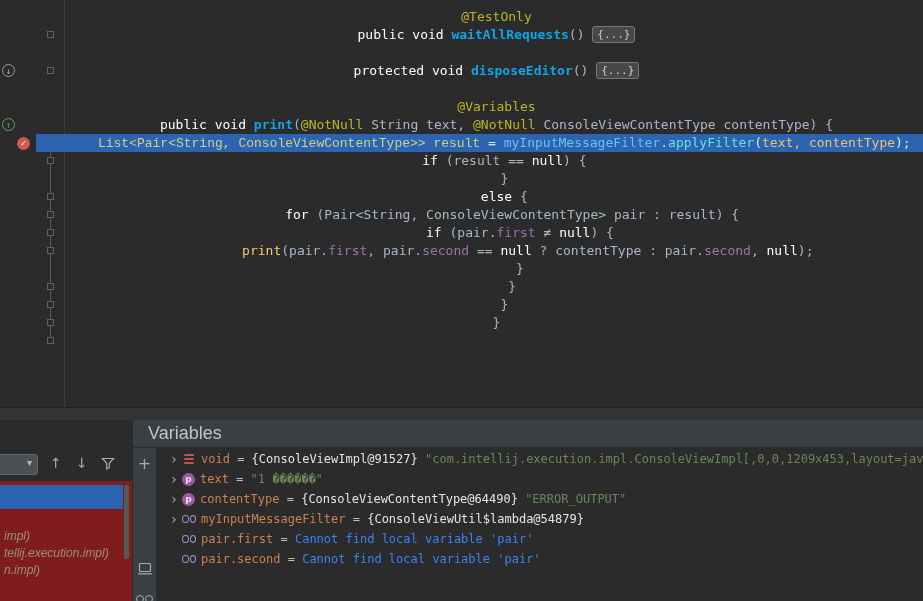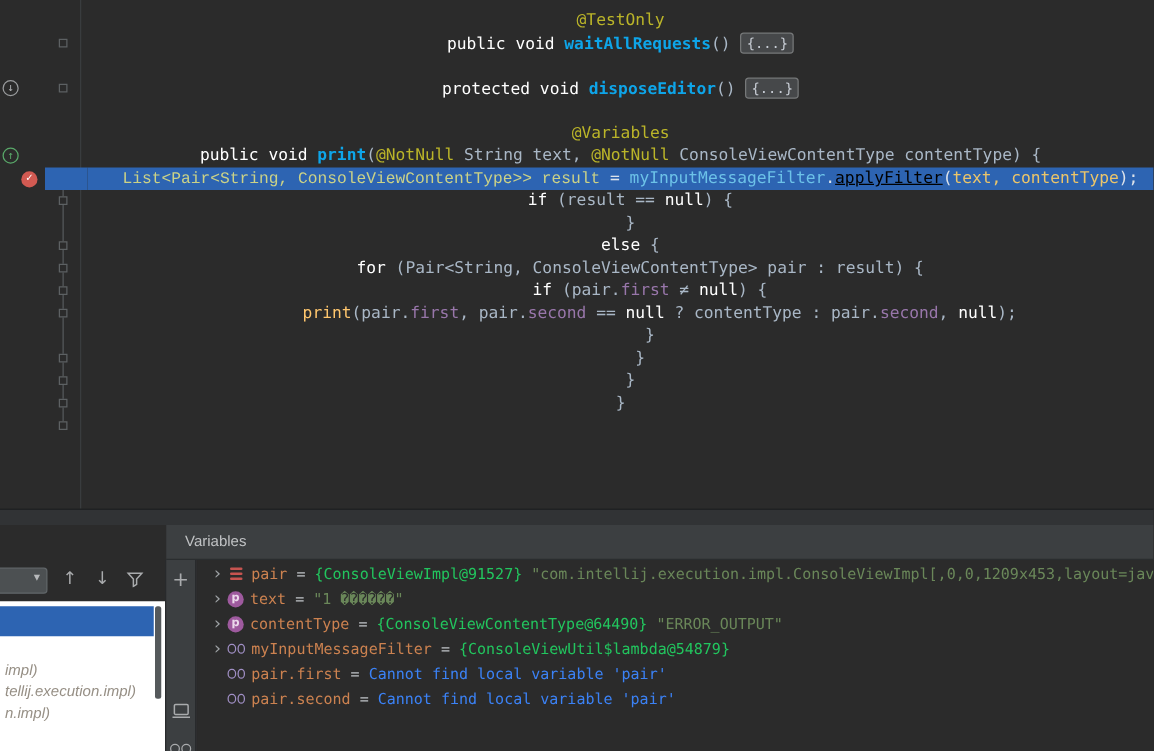--- a/index.html
+++ b/index.html
@@ -22,39 +22,39 @@
   .tk-kw{color:#ffffff;}
   .tk-ann{color:#bbb529;}
   .tk-decl{color:#0ea5e9;font-weight:bold;}
   .tk-call{color:#ffc66d;}
   .tk-field{color:#9876aa;}
   .tk-pl{color:#a9b7c6;}
   .tk-fold{display:inline-block;height:15px;line-height:15px;padding:0 4px;background:#46484a;border:1px solid #767879;border-radius:3px;color:#c9ced6;font-size:11px;vertical-align:1px;}
   .tk-hlt{color:#cbd287;font-family:Liberation Mono, monospace;}
   .tk-hlp{color:#dde3ea;}
   .tk-hlf{color:#6cc2e8;}
-  .tk-hlm{color:#000000;text-decoration:underline;}
+  .tk-hlm{color:#5eead4;}
   .tk-hla{color:#ebc56a;}
 
   
   .debug{position:absolute;left:0;top:407px;right:0;bottom:0;background:#2b2b2b;border-top:1px solid #1f2123;box-sizing:border-box;}
   .splitter{position:absolute;left:0;top:0;right:0;height:12px;background:#313335;}
   .vars-header{position:absolute;left:133px;right:0;top:12px;height:28px;background:#3c3f41;border-bottom:1px solid #2a2d2f;box-sizing:border-box;
                font-family:"Liberation Sans","DejaVu Sans",sans-serif;}
-  .vh-label{display:inline-block;margin-left:15px;line-height:27px;font-size:12px;color:#c0c2c4;}
+  .vh-label{display:inline-block;margin-left:15px;line-height:27px;font-size:18px;color:#c0c2c4;}
 
   .frames-pane{position:absolute;left:0;top:40px;width:132px;bottom:0;}
   .frames-toolbar{position:absolute;left:0;top:0;width:132px;height:33px;}
   .combo{position:absolute;left:-8px;top:6px;width:46px;height:21px;background:#4c5052;border:1px solid #616669;border-radius:3px;box-sizing:border-box;}
   .combo-arrow{position:absolute;right:5px;top:2px;font-size:10px;color:#b7b9bb;font-family:"DejaVu Sans",sans-serif;}
   .tb-btn{position:absolute;top:7px;font-size:14px;color:#a9abad;font-family:"DejaVu Sans",sans-serif;}
   .tb-up{left:50px;}
   .tb-down{left:76px;}
   .tb-filter{left:101px;top:9px;}
-  .frames-list{position:absolute;left:0;top:33px;right:0;bottom:0;background:#ffffff;overflow:hidden;padding-left:34px;}
+  .frames-list{position:absolute;left:0;top:33px;right:0;bottom:0;background:#7f1d1d;overflow:hidden;padding-left:34px;}
   .frame-selected{position:absolute;left:0;top:4px;width:123px;height:24px;background:#2d64b2;}
   .frames-rows{position:absolute;left:4px;top:47px;right:6px;}
   .frame-row{height:17px;line-height:17px;font-style:italic;font-size:12px;font-family:"Liberation Sans","DejaVu Sans",sans-serif;color:#968f85;white-space:pre;overflow:hidden;}
   .fscroll{position:absolute;right:3px;top:4px;width:5px;height:74px;background:#55595b;border-radius:2px;}
 
   .strip{position:absolute;left:132px;top:40px;width:25px;bottom:0;background:#3c3f41;border-left:1px solid #282a2c;border-right:1px solid #282a2c;box-sizing:border-box;}
   .strip-btn{position:absolute;left:0;width:23px;text-align:center;color:#a9abad;font-family:"DejaVu Sans",sans-serif;}
   .strip-plus{top:6px;font-size:16px;}
   .strip-laptop{top:112px;}
   .strip-glasses{top:140px;}
@@ -66,21 +66,21 @@
   .var-row{display:flex;align-items:center;height:20px;font-size:12px;white-space:pre;padding-left:8px;overflow:hidden;}
   .chev{width:16px;flex:none;text-align:center;color:#9fa3a6;font-size:14px;font-family:"DejaVu Sans",sans-serif;}
   .vicon{flex:none;width:14px;height:14px;margin-right:5px;display:flex;align-items:center;justify-content:center;}
   .vicon-this{flex-direction:column;}
   .vicon-this i{display:block;width:10px;height:2px;background:#c75450;margin:1px 0;border-radius:1px;}
   .vicon-param{display:block;width:13px;height:13px;border-radius:50%;background:#9e5a9e;color:#ecd9ec;font-size:9px;font-weight:bold;line-height:13px;text-align:center;font-family:"DejaVu Sans",sans-serif;}
   .vicon-watch b{display:inline-block;width:6px;height:6px;border:1px solid #a08fc5;border-radius:50%;}
   .vicon-watch b + b{margin-left:1px;}
   .v-name{color:#cc8250;}
   .v-eq{color:#bdc1c5;}
-  .vp-ref{color:#22c55e;}
+  .vp-ref{color:#e5e5e5;}
   .vp-str{color:#6a8759;}
   .vp-err{color:#3b82f6;}
 </style>
 </head>
 <body>
 
 <div class="screen">
 
   <div class="editor">
     <div class="gutter-sep"></div>
@@ -160,21 +160,21 @@
           <path d="M1 11.8 h14" stroke="#a9abad" stroke-width="1.2"></path>
         </svg>
       </span>
       <span class="strip-btn strip-glasses">
         <span class="glasses"><b></b><b></b></span>
       </span>
     </div>
 
     <div class="vars-pane">
       <div class="vtree">
-          <div class="var-row"><span class="chev">›</span><span class="vicon vicon-this"><i></i><i></i><i></i></span><span class="v-name">pair</span><span class="v-eq"> = </span><span class="vp-ref">{ConsoleViewImpl@91527} </span><span class="vp-str">"com.intellij.execution.impl.ConsoleViewImpl[,0,0,1209x453,layout=java.awt.BorderLayout,ali</span></div>
+          <div class="var-row"><span class="chev">›</span><span class="vicon vicon-this"><i></i><i></i><i></i></span><span class="v-name">void</span><span class="v-eq"> = </span><span class="vp-ref">{ConsoleViewImpl@91527} </span><span class="vp-str">"com.intellij.execution.impl.ConsoleViewImpl[,0,0,1209x453,layout=java.awt.BorderLayout,ali</span></div>
           <div class="var-row"><span class="chev">›</span><span class="vicon vicon-param">p</span><span class="v-name">text</span><span class="v-eq"> = </span><span class="vp-str">"1 ������"</span></div>
           <div class="var-row"><span class="chev">›</span><span class="vicon vicon-param">p</span><span class="v-name">contentType</span><span class="v-eq"> = </span><span class="vp-ref">{ConsoleViewContentType@64490} </span><span class="vp-str">"ERROR_OUTPUT"</span></div>
           <div class="var-row"><span class="chev">›</span><span class="vicon vicon-watch"><b></b><b></b></span><span class="v-name">myInputMessageFilter</span><span class="v-eq"> = </span><span class="vp-ref">{ConsoleViewUtil$lambda@54879}</span></div>
           <div class="var-row"><span class="chev"></span><span class="vicon vicon-watch"><b></b><b></b></span><span class="v-name">pair.first</span><span class="v-eq"> = </span><span class="vp-err">Cannot find local variable 'pair'</span></div>
           <div class="var-row"><span class="chev"></span><span class="vicon vicon-watch"><b></b><b></b></span><span class="v-name">pair.second</span><span class="v-eq"> = </span><span class="vp-err">Cannot find local variable 'pair'</span></div>
         </div>
     </div>
   </div>
 
 </div>

